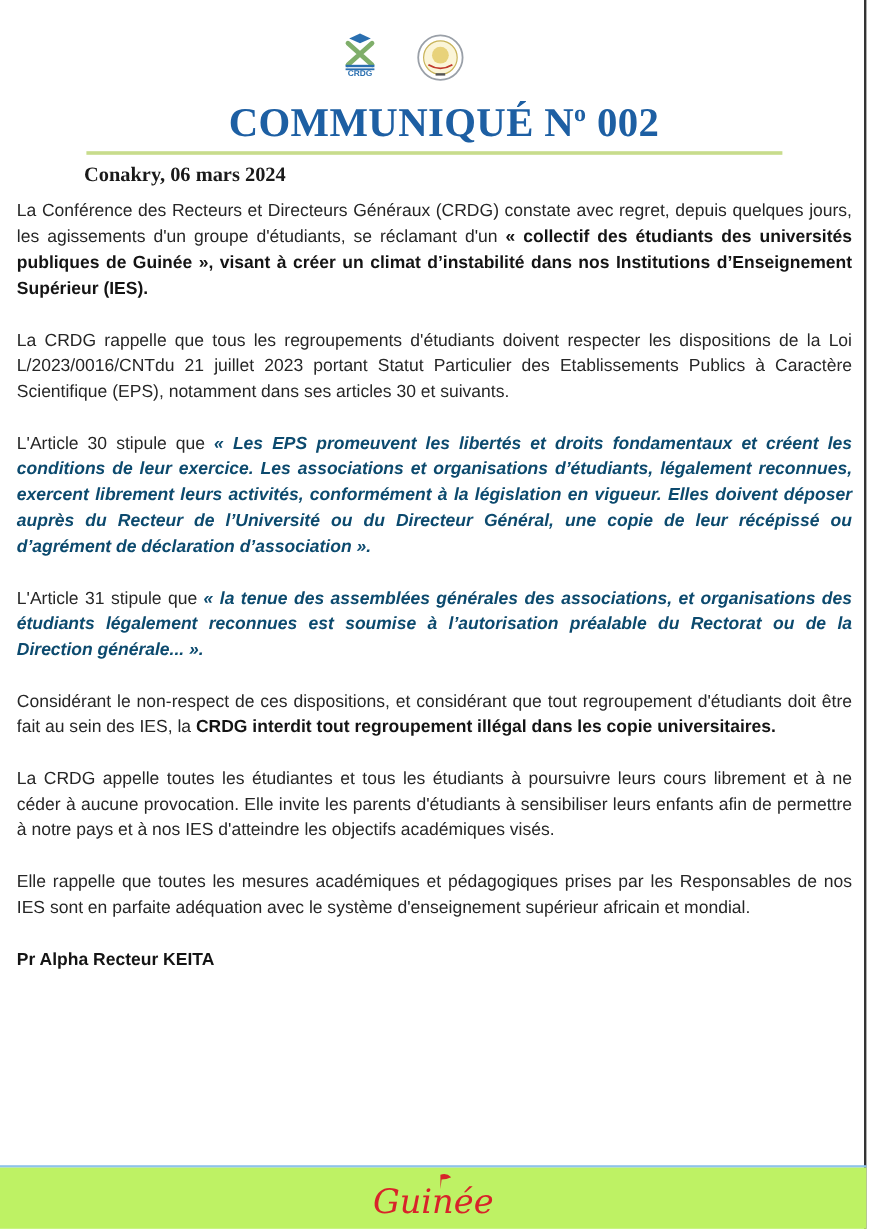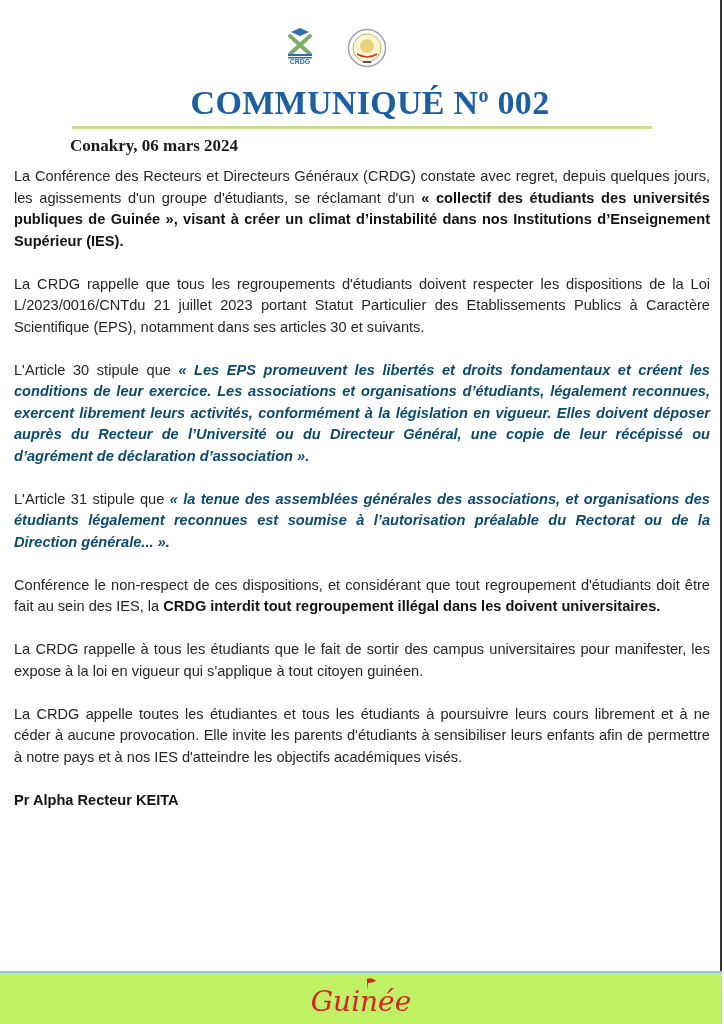--- a/index.html
+++ b/index.html
@@ -67,23 +67,23 @@
 
   <div class="rule"></div>
 
   <div class="date">Conakry, 06 mars 2024</div>
 
   <div class="body">
     <p><span>La Conférence des Recteurs et Directeurs Généraux (CRDG) constate avec regret, depuis quelques jours, les agissements d'un groupe d'étudiants, se réclamant d'un </span><b>« collectif des étudiants des universités publiques de Guinée », visant à créer un climat d’instabilité dans nos Institutions d’Enseignement Supérieur (IES).</b></p>
     <p>La CRDG rappelle que tous les regroupements d'étudiants doivent respecter les dispositions de la Loi L/2023/0016/CNTdu 21 juillet 2023 portant Statut Particulier des Etablissements Publics à Caractère Scientifique (EPS), notamment dans ses articles 30 et suivants.</p>
     <p><span>L'Article 30 stipule que </span><span class="bi">« Les EPS promeuvent les libertés et droits fondamentaux et créent les conditions de leur exercice. Les associations et organisations d’étudiants, légalement reconnues, exercent librement leurs activités, conformément à la législation en vigueur. Elles doivent déposer auprès du Recteur de l’Université ou du Directeur Général, une copie de leur récépissé ou d’agrément de déclaration d’association ».</span></p>
     <p><span>L'Article 31 stipule que </span><span class="bi">« la tenue des assemblées générales des associations, et organisations des étudiants légalement reconnues est soumise à l’autorisation préalable du Rectorat ou de la Direction générale... ».</span></p>
-    <p><span>Conférence le non-respect de ces dispositions, et considérant que tout regroupement d'étudiants doit être fait au sein des IES, la </span><b>CRDG interdit tout regroupement illégal dans les doivent universitaires.</b></p>
-    <p>La CRDG rappelle à tous les étudiants que le fait de sortir des campus universitaires pour manifester, les expose à la loi en vigueur qui s'applique à tout citoyen guinéen.</p>
+    <p><span>Considérant le non-respect de ces dispositions, et considérant que tout regroupement d'étudiants doit être fait au sein des IES, la </span><b>CRDG interdit tout regroupement illégal dans les copie universitaires.</b></p>
     <p>La CRDG appelle toutes les étudiantes et tous les étudiants à poursuivre leurs cours librement et à ne céder à aucune provocation. Elle invite les parents d'étudiants à sensibiliser leurs enfants afin de permettre à notre pays et à nos IES d'atteindre les objectifs académiques visés.</p>
+    <p>Elle rappelle que toutes les mesures académiques et pédagogiques prises par les Responsables de nos IES sont en parfaite adéquation avec le système d'enseignement supérieur africain et mondial.</p>
     <div class="sign">
       <div>Pr Alpha Recteur KEITA</div>
     </div>
   </div>
 
   <div class="footer-line"></div>
   <div class="footer">
     <svg class="footer-flag" viewBox="0 0 14 14">
       <path d="M3 14 L3 2 Q8 0 12 4 Q8 6 4 6" fill="#d8232a"></path>
     </svg>

